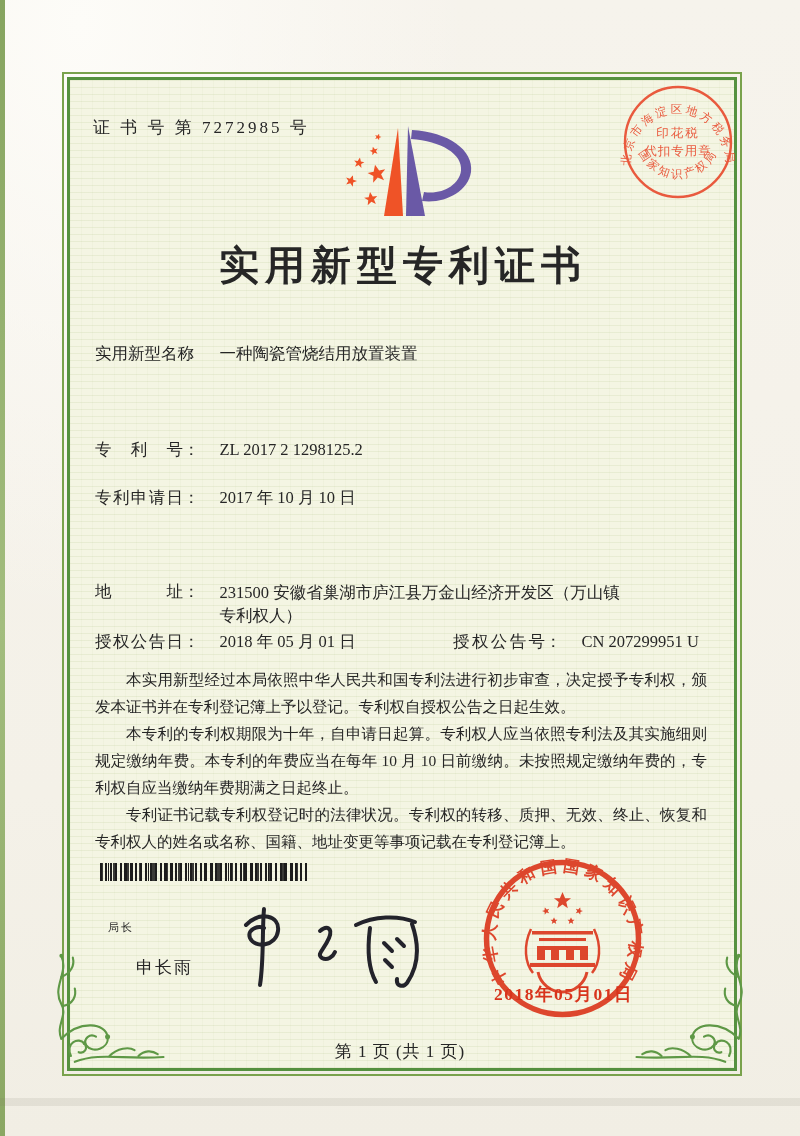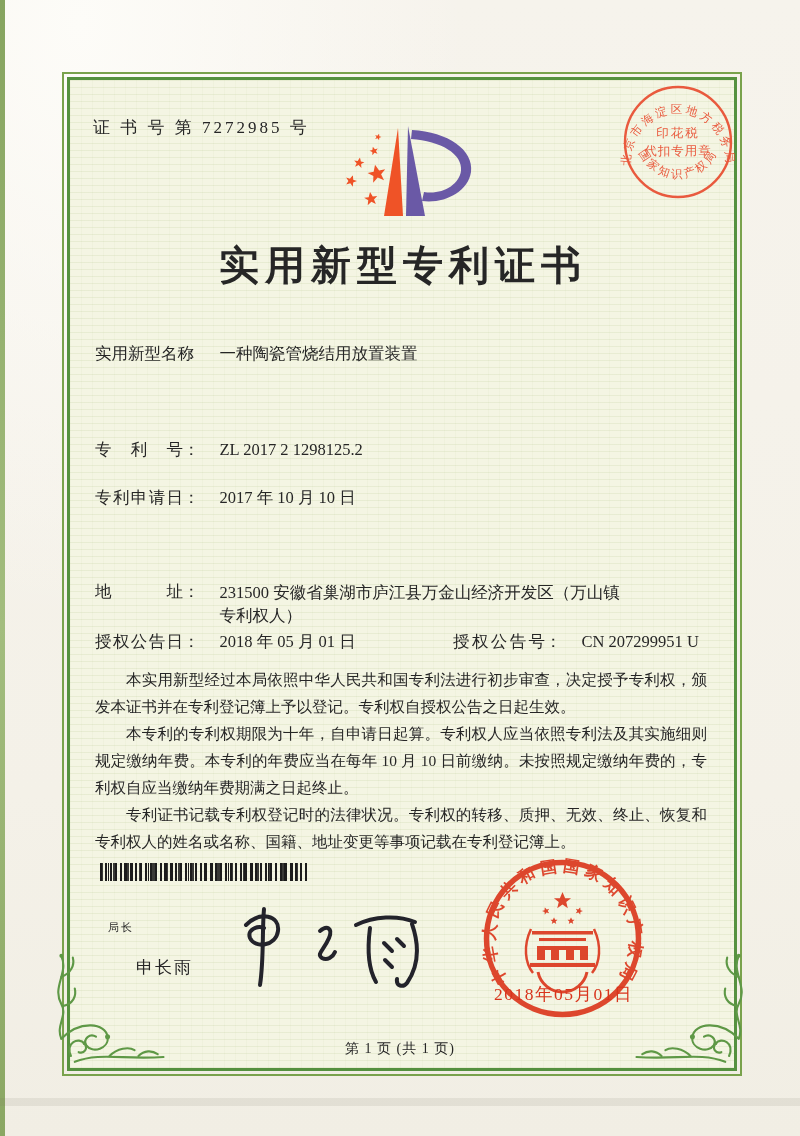--- a/index.html
+++ b/index.html
@@ -42,23 +42,23 @@
                          repeating-linear-gradient(90deg,rgba(25,25,25,.85) 0 3px,rgba(0,0,0,0) 3px 13px);}
 
   .signer-title{position:absolute;left:108px;top:920px;font-size:11px;letter-spacing:2px;
         font-family:"Liberation Sans","DejaVu Sans",sans-serif;}
   .signer-name{position:absolute;left:108px;top:956px;font-size:17px;letter-spacing:2px;
         font-family:Liberation Serif, serif;margin-left:28px;}
   .signature{position:absolute;left:228px;top:903px;}
 
   .tax-stamp{position:absolute;left:620px;top:85px;opacity:.9;}
   .seal{position:absolute;left:475px;top:851px;opacity:.93;}
-  .seal-date{position:absolute;left:494px;top:982px;color:#d8341c;font-size:17.5px;font-weight:400;letter-spacing:1.5px;}
-
-  .footer{position:absolute;left:62px;top:1040px;width:676px;text-align:center;font-size:14px;letter-spacing:1px;}
+  .seal-date{position:absolute;left:494px;top:982px;color:#d8341c;font-size:17.5px;font-weight:700;letter-spacing:1.5px;}
+
+  .footer{position:absolute;left:62px;top:1040px;width:676px;text-align:center;font-size:17px;letter-spacing:1px;}
 </style>
 </head>
 <body>
 
 <div class="page">
 
   <div class="edge-strip"></div>
   <div class="bottom-shade"></div>
 
   <div class="frame">

